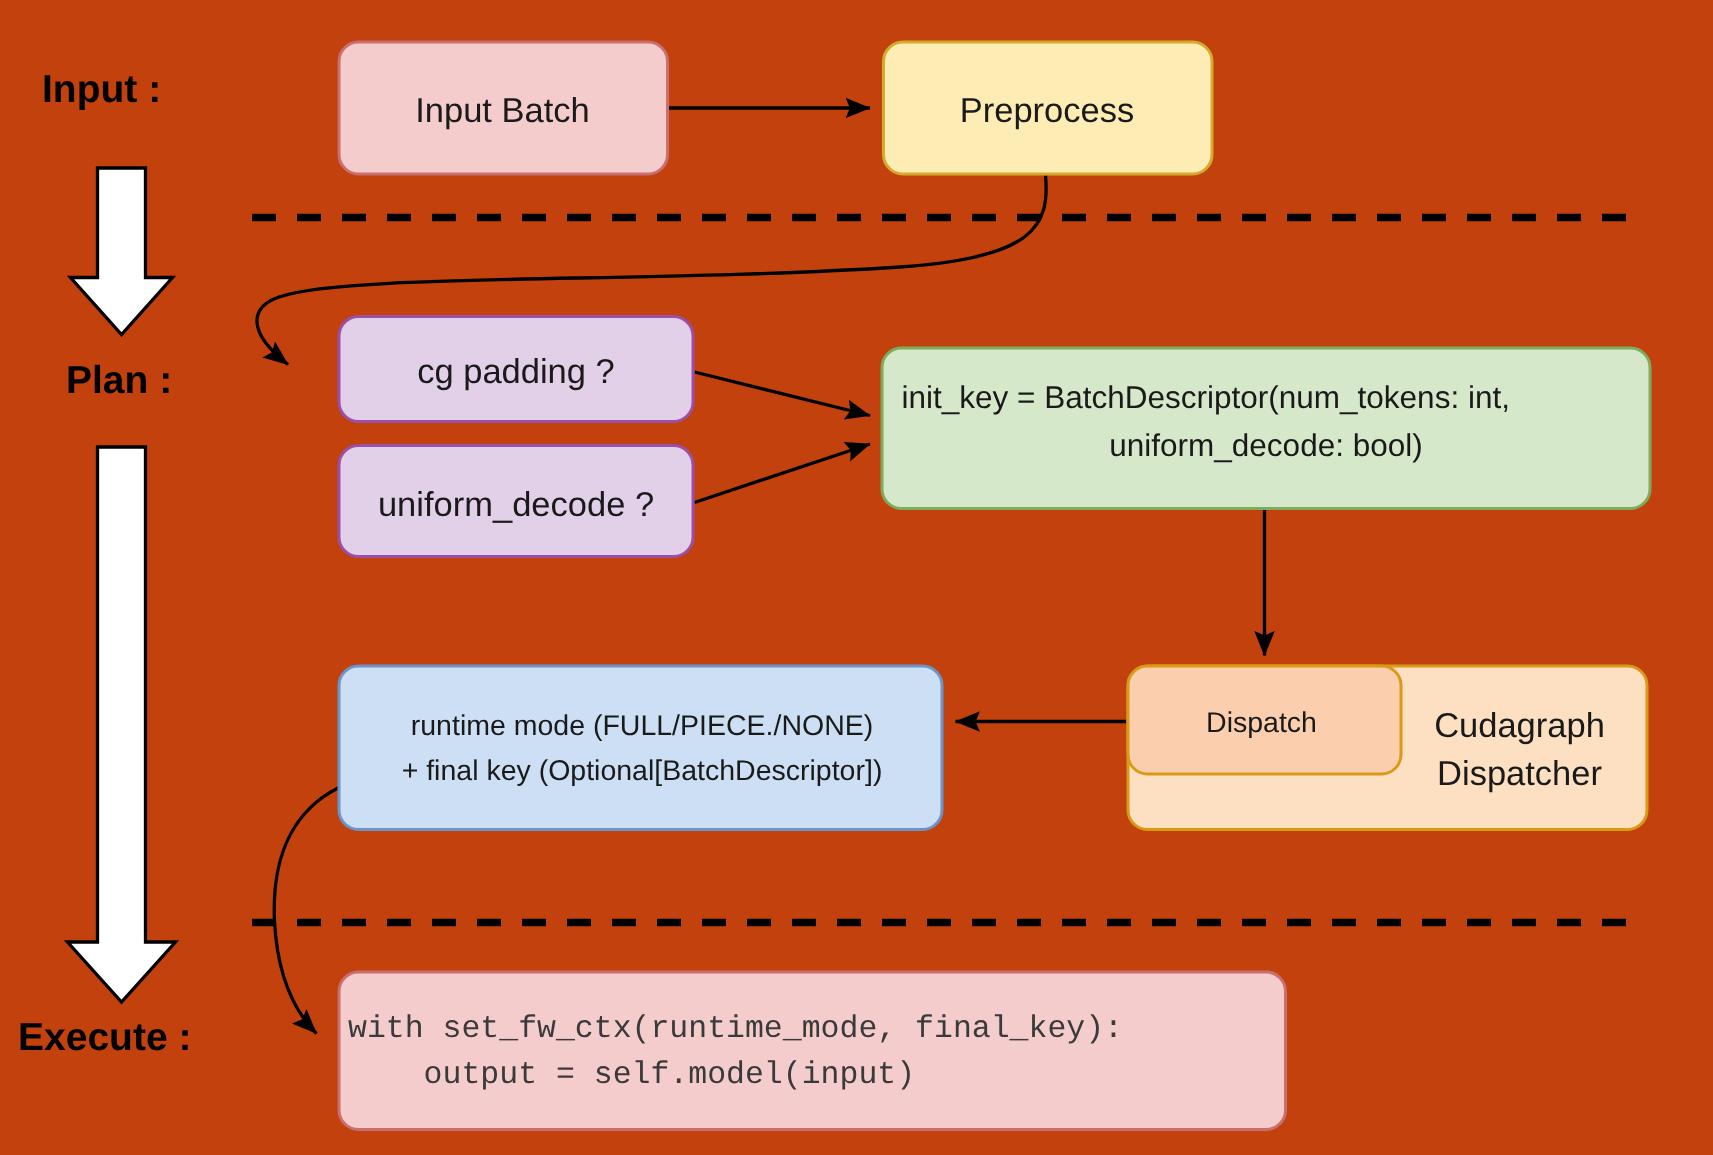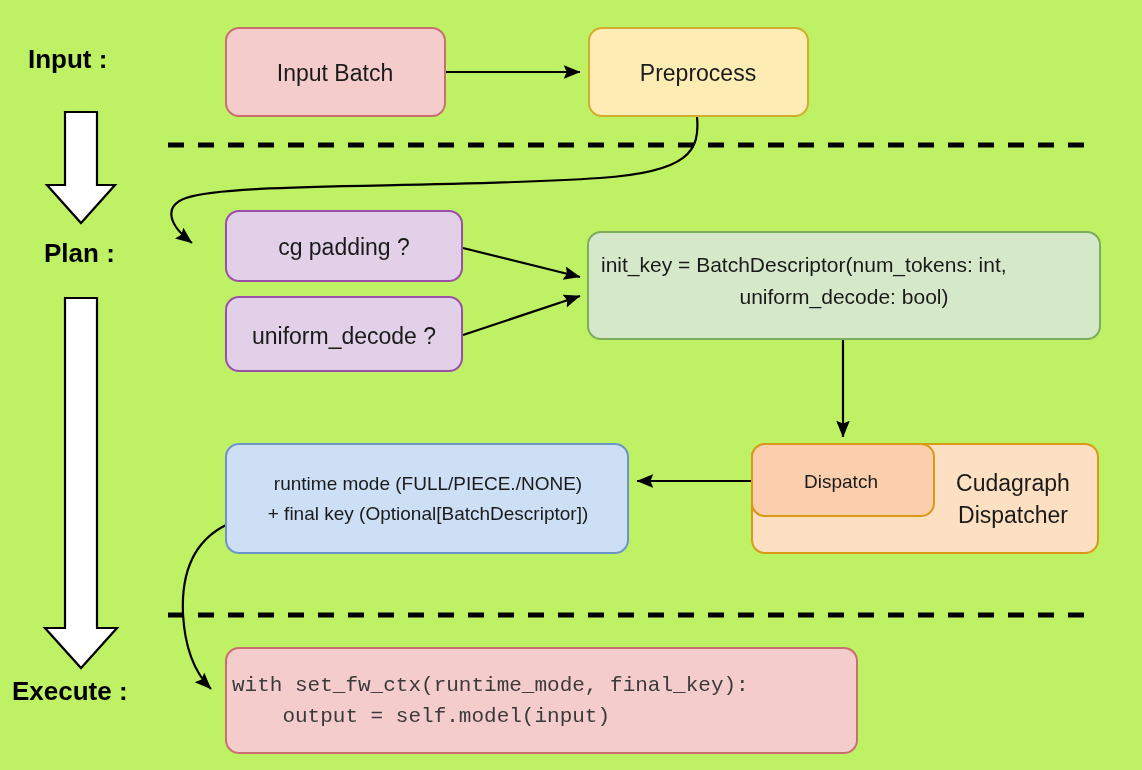--- a/index.html
+++ b/index.html
@@ -10,21 +10,21 @@
   body {
     width: 1142px;
     height: 770px;
     overflow: hidden;
     font-family: "Liberation Sans", sans-serif;
   }
   #diagram-root {
     position: relative;
     width: 1142px;
     height: 770px;
-    background: #bef264;
+    background: #c2410c;
   }
   svg#diagram-svg {
     position: absolute;
     top: 0;
     left: 0;
     width: 1142px;
     height: 770px;
     display: block;
   }
   .stage-label {

